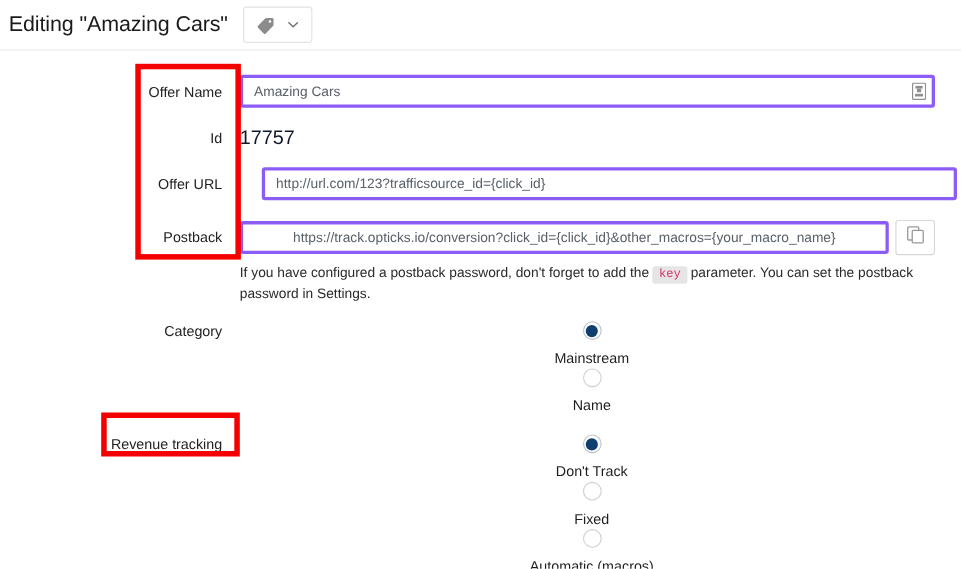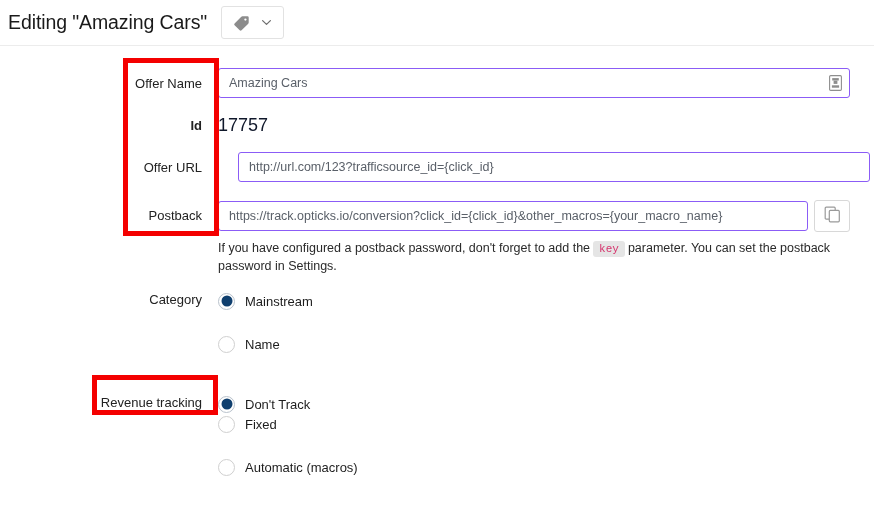--- a/index.html
+++ b/index.html
@@ -76,21 +76,21 @@
     line-height: 1;
   }
   .ctrl-col {
     flex: 1 1 auto;
     padding-right: 16px;
   }
 
   .txtinput {
     width: 632px;
     height: 30px;
-    border: 1px solid #8b5cf6;
+    border: 3px solid #8b5cf6;
     border-radius: 3px;
     background: #ffffff;
     font-family: "Liberation Sans", sans-serif;
     font-size: 12.5px;
     color: #5a6069;
     padding: 0 10px;
     outline: none;
     display: flex;
     align-items: center;
   }
@@ -108,21 +108,21 @@
   }
 
   .static-val {
     font-size: 18px;
     color: #0f172a;
     line-height: 30px;
     height: 30px;
   }
 
   .pb-group { display: flex; align-items: center; gap: 6px; }
-  .pb-input { width: 590px; }
+  .pb-input { width: 590px; text-align: center; }
   .copy-btn {
     width: 36px;
     height: 32px;
     border: 1px solid #d8d8d8;
     border-radius: 3px;
     background: #ffffff;
     display: flex;
     align-items: center;
     justify-content: center;
     cursor: pointer;
@@ -146,20 +146,21 @@
     margin: 0 3px;
   }
 
   
   .radio-opt {
     display: flex;
     align-items: center;
     gap: 10px;
     height: 20px;
     cursor: pointer;
+    flex-direction: column;
   }
   .radio-mark {
     width: 17px;
     height: 17px;
     border-radius: 50%;
     border: 1px solid #cfcfcf;
     background: #ffffff;
     flex: 0 0 17px;
     position: relative;
   }
@@ -228,21 +229,21 @@
             <rect x="3.2" y="3.1" width="6.6" height="2.4" fill="#8e8e8e"></rect>
             <rect x="4.6" y="5.6" width="3.8" height="3.3" fill="#8e8e8e"></rect>
             <rect x="2.9" y="10.3" width="7.2" height="2.4" fill="#8e8e8e"></rect>
           </svg>
         </span>
       </div>
     </div>
   </div>
 
   <div class="form-row" style="margin-top:12px;">
-    <div class="lbl-col" style="padding-top:9px;font-weight:bold;">Id</div>
+    <div class="lbl-col" style="padding-top:9px;">Id</div>
     <div class="ctrl-col">
       <div class="static-val">17757</div>
     </div>
   </div>
 
   <div class="form-row" style="margin-top:12px;gap:20px;">
     <div class="lbl-col" style="padding-top:9px;">Offer URL</div>
     <div class="ctrl-col">
       <div class="input-wrap">
         <input class="txtinput" type="text" value="http://url.com/123?trafficsource_id={click_id}" style="">
@@ -284,21 +285,21 @@
     </div>
   </div>
 
   <div class="form-row" style="margin-top:40px;">
     <div class="lbl-col" style="padding-top:2px;">Revenue tracking</div>
     <div class="ctrl-col">
       <div class="radio-opt on">
         <span class="radio-mark"></span>
         <span class="radio-label">Don't Track</span>
       </div>
-      <div class="radio-opt" style="">
+      <div class="radio-opt" style="margin-top:23px;">
         <span class="radio-mark"></span>
         <span class="radio-label">Fixed</span>
       </div>
       <div class="radio-opt" style="margin-top:23px;">
         <span class="radio-mark"></span>
         <span class="radio-label">Automatic (macros)</span>
       </div>
     </div>
   </div>
 

